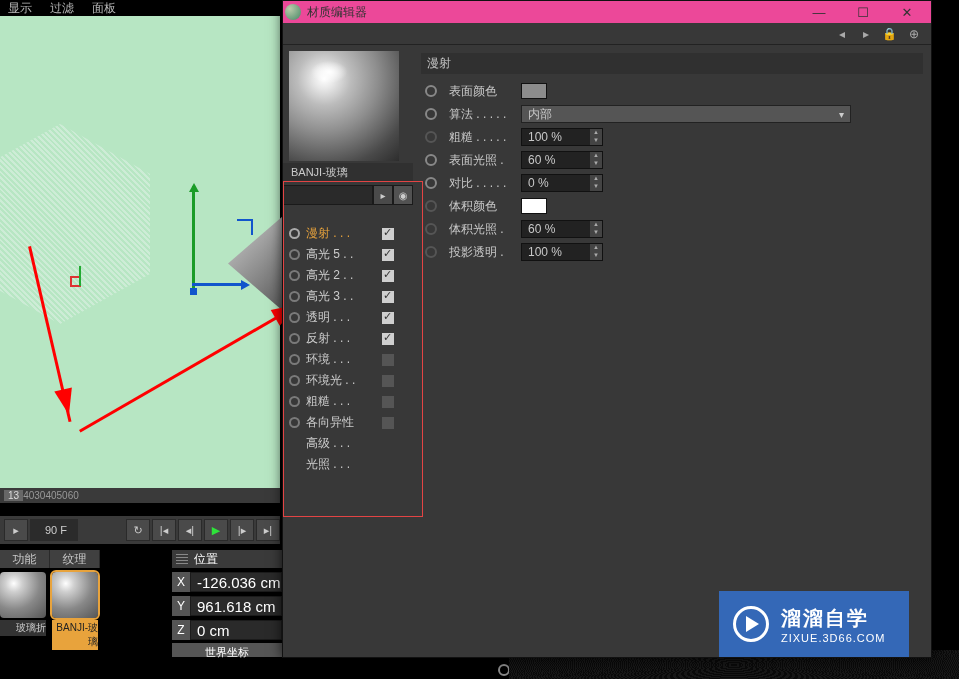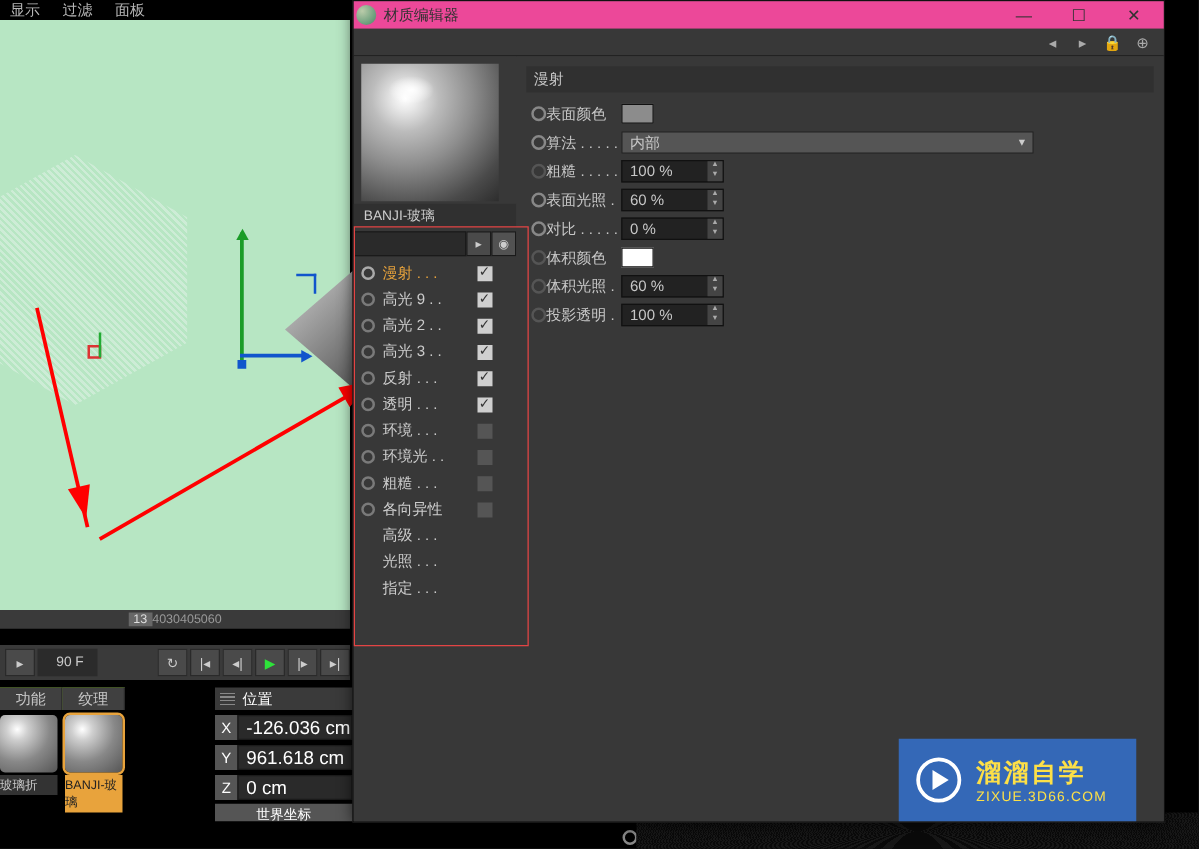--- a/index.html
+++ b/index.html
@@ -19,36 +19,36 @@
   .blueline { position:absolute; top:267px; left:192px; width:55px; height:3px; background:#1155cc; }
   .blueline:after{content:"";position:absolute;right:-8px;top:-3px;border:5px solid transparent;border-left:9px solid #1155cc;}
   .bluebox { position:absolute; top:203px; left:237px; width:16px; height:16px; border:2px solid #1155cc; border-left:none; border-bottom:none;}
   .bluedot { position:absolute; top:272px; left:190px; width:7px; height:7px; background:#1155cc; }
 
   .red-arrow1 { position:absolute; top:246px; left:31px; width:180px; height:3px; background:#ff0000; transform:rotate(77deg); transform-origin:left top; }
   .red-arrow1:after{content:"";position:absolute;right:-2px;top:-8px;border:9px solid transparent;border-right:26px solid #ff0000;transform:rotate(180deg);}
   .red-arrow2 { position:absolute; top:430px; left:79px; width:260px; height:3px; background:#ff0000; transform:rotate(-30deg); transform-origin:left top; }
   .red-arrow2:after{content:"";position:absolute;right:-2px;top:-8px;border:9px solid transparent;border-right:27px solid #ff0000;transform:rotate(180deg);}
 
-  .timeline { position:absolute; top:488px; left:0; width:280px; height:15px; background:#3a3a3a; display:flex; align-items:center; justify-content:center; padding:0 4px; }
+  .timeline { position:absolute; top:488px; left:0; width:280px; height:15px; background:#3a3a3a; display:flex; align-items:center; justify-content:flex-start; padding:0 4px; }
   .timeline span { color:#999; font-size:10px; }
   .timeline .cur { background:#676767; color:#ddd; padding:0 4px; }
 
   .playbar { position:absolute; top:516px; left:0; width:280px; height:28px; background:#3a3a3a; display:flex; align-items:center; gap:2px; padding-left:4px; }
   .pbtn { width:24px; height:22px; background:#4a4a4a; border:1px solid #2a2a2a; display:flex; align-items:center; justify-content:center; color:#ccc; font-size:11px; }
   .frame-field { width:48px; height:22px; background:#2b2b2b; color:#ccc; font-size:11px; display:flex; align-items:center; padding-left:15px; }
   .pbtn.play { color:#2ee33a; }
 
   .bottom-tabs { position:absolute; top:550px; left:0; width:100px; height:18px; display:flex; background:#84cc16;}
   .bottom-tabs div { flex:1; color:#c8c8c8; font-size:12px; display:flex;align-items:center;justify-content:center; border-right:1px solid #2a2a2a; background:#404040;}
   .mat-thumbs { position:absolute; top:572px; left:0; width:100px; display:flex; gap:6px; }
   .mthumb { width:46px; display:flex; flex-direction:column; align-items:center; }
   .mthumb .ball { width:46px; height:46px; background:radial-gradient(circle at 30% 25%,#fff 0%,#cfcfcf 18%,#888 55%,#555 100%); border-radius:4px;}
   .mthumb.sel .ball { outline:2px solid #e8a33c; }
-  .mthumb .lbl { color:#ccc; font-size:10px; margin-top:2px; background:#333; width:100%; text-align:left; padding:1px 0;}
+  .mthumb .lbl { color:#ccc; font-size:10px; margin-top:2px; background:#333; width:100%; text-align:right; padding:1px 0;}
   .mthumb.sel .lbl { background:#e8a33c; color:#222; }
 
   .coords { position:absolute; top:550px; left:172px; width:110px; color:#ffffff; font-size:12px; }
   .coords .hdr { display:flex; align-items:center; gap:6px; background:#3a3a3a; height:18px; padding-left:4px;}
   .coords .hdr .stripes{width:12px;height:10px;background:repeating-linear-gradient(#888,#888 1px,transparent 1px,transparent 3px);}
   .crow { display:flex; align-items:center; margin-top:4px; }
   .crow .lab { width:18px; background:#555; text-align:center; font-size:12px; height:20px; line-height:20px;}
   .crow .val { flex:1; background:#2a2a2a; height:20px; line-height:20px; padding-left:6px; font-size:15px; border:1px solid #1b1b1b;}
   .coords .wbtn { margin-top:3px; background:#555; text-align:center; font-size:11px; height:14px; line-height:18px;}
 
@@ -70,54 +70,54 @@
   .body { display:flex; height:612px; }
   .left { width:130px; background:#383838; }
   .preview { width:110px; height:110px; margin:6px 0 2px 6px; background:radial-gradient(circle at 32% 25%,#ffffff 0%,#e8e8e8 9%,#bcbcbc 24%,#8e8e8e 48%,#4a4a4a 80%,#2d2d2d 100%); position:relative;}
   .preview:after{content:"";position:absolute;top:10px;left:22px;width:36px;height:22px;background:radial-gradient(ellipse at center,#fff 0%,rgba(255,255,255,0) 72%);}
   .matname { color:#ccc; font-size:11px; background:#303030; padding:2px 8px; }
   .layer-bar { display:flex; height:20px; margin-top:3px;}
   .layer-bar .fill{flex:1;background:#2a2a2a;border:1px solid #1a1a1a;}
   .layer-bar .sq{width:20px;background:#4a4a4a;border:1px solid #1a1a1a;display:flex;align-items:center;justify-content:center;color:#ccc;font-size:10px;}
   .layer-bar .sq:last-child{background:#525252;}
 
-  .chan-list { margin-top:3px; }
+  .chan-list { margin-top:18px; }
   .chan { display:flex; align-items:center; height:21px; padding-left:6px; color:#ccc; font-size:12px; gap:6px;}
   .chan .dot { width:11px;height:11px;border:2px solid #7a7a7a;border-radius:50%; }
   .chan.active .dot{border-color:#aaa;}
   .chan .nm { width:70px; white-space:nowrap; overflow:hidden; }
   .chan.active .nm{ color:#e8a33c; }
   .chan .chk { width:12px;height:12px;background:#cfcfcf; position:relative;}
   .chan .chk.off{background:#555;}
   .chan .chk:after{content:"✓";position:absolute;top:-2px;left:1px;font-size:11px;color:#333;}
   .chan .chk.off:after{content:"";}
   .chan.nodot .dot{border-color:transparent;}
 
   .red-box { position:absolute; top:181px; left:283px; width:140px; height:336px; border:1px solid #e34444; pointer-events:none; }
 
   .right { flex:1; background:#383838; padding:8px 8px 8px 12px; color:#c8c8c8; font-size:12px; }
   .sect-title { background:#303030; padding:2px 6px; margin-left:-4px; margin-bottom:6px;}
-  .prow { display:flex; align-items:center; height:22px; gap:0; margin-bottom:1px;}
+  .prow { display:flex; align-items:center; height:22px; gap:12px; margin-bottom:1px;}
   .prow .rdot{ width:12px;height:12px;border:2px solid #888;border-radius:50%; flex:0 0 auto;}
   .prow .rdot.dim{border-color:#555;}
   .prow .plabel{ width:60px; white-space:nowrap;}
   .swatch { width:26px;height:16px;border:1px solid #111;}
   .swatch.grey{background:#8c8c8c;}
   .swatch.white{background:#fff;}
   .dropdown{ flex:1;max-width:330px;height:18px;background:#555;display:flex;align-items:center;padding:0 6px;border:1px solid #222;position:relative;}
   .dropdown:after{content:"▾";position:absolute;right:6px;color:#ccc;font-size:10px;}
   .numfield{ width:82px;height:18px;background:#222;border:1px solid #111;display:flex;align-items:center;padding-left:6px;position:relative;}
   .numfield .spin{position:absolute;right:0;top:0;bottom:0;width:12px;background:#444;display:flex;flex-direction:column;}
   .numfield .spin div{flex:1;font-size:6px;color:#aaa;text-align:center;line-height:7px;}
 
   
   .watermark { position:absolute; right:50px; bottom:22px; width:190px; height:66px; background:#3468b7; display:flex; align-items:center; padding:0 14px; gap:12px;}
   .wm-icon{ width:36px;height:36px;border:3px solid #fff;border-radius:50%;display:flex;align-items:center;justify-content:center;}
   .wm-icon div{width:0;height:0;border-top:8px solid transparent;border-bottom:8px solid transparent;border-left:13px solid #fff;margin-left:3px;}
-  .wm-txt{color:#fde047;}
+  .wm-txt{color:#ffffff;}
   .wm-txt .l1{font-size:20px;font-weight:bold;letter-spacing:2px;}
   .wm-txt .l2{font-size:11px;letter-spacing:1px;}
 </style>
 </head>
 <body>
 
 <div class="app-menu">
   <span>显示</span>
   <span>过滤</span>
   <span>面板</span>
@@ -228,41 +228,41 @@
         <div class="sq">◉</div>
       </div>
       <div class="chan-list" id="chan-list">
           <div class="chan active">
             <div class="dot"></div>
             <div class="nm">漫射 . . .</div>
             <div class="chk "></div>
           </div>
           <div class="chan">
             <div class="dot"></div>
-            <div class="nm">高光 9 . .</div>
+            <div class="nm">高光 5 . .</div>
             <div class="chk "></div>
           </div>
           <div class="chan">
             <div class="dot"></div>
             <div class="nm">高光 2 . .</div>
             <div class="chk "></div>
           </div>
           <div class="chan">
             <div class="dot"></div>
             <div class="nm">高光 3 . .</div>
             <div class="chk "></div>
           </div>
           <div class="chan">
             <div class="dot"></div>
+            <div class="nm">透明 . . .</div>
+            <div class="chk "></div>
+          </div>
+          <div class="chan">
+            <div class="dot"></div>
             <div class="nm">反射 . . .</div>
-            <div class="chk "></div>
-          </div>
-          <div class="chan">
-            <div class="dot"></div>
-            <div class="nm">透明 . . .</div>
             <div class="chk "></div>
           </div>
           <div class="chan">
             <div class="dot"></div>
             <div class="nm">环境 . . .</div>
             <div class="chk off"></div>
           </div>
           <div class="chan">
             <div class="dot"></div>
             <div class="nm">环境光 . .</div>
@@ -278,24 +278,20 @@
             <div class="nm">各向异性</div>
             <div class="chk off"></div>
           </div>
           <div class="chan nodot">
             <div class="dot"></div>
             <div class="nm">高级 . . .</div>
           </div>
           <div class="chan nodot">
             <div class="dot"></div>
             <div class="nm">光照 . . .</div>
-          </div>
-          <div class="chan nodot">
-            <div class="dot"></div>
-            <div class="nm">指定 . . .</div>
           </div>
         </div>
     </div>
 
     <div class="right">
       <div class="sect-title">漫射</div>
       <div id="props">
           <div class="prow">
             <div class="rdot"></div>
             <div class="plabel">表面颜色</div>

